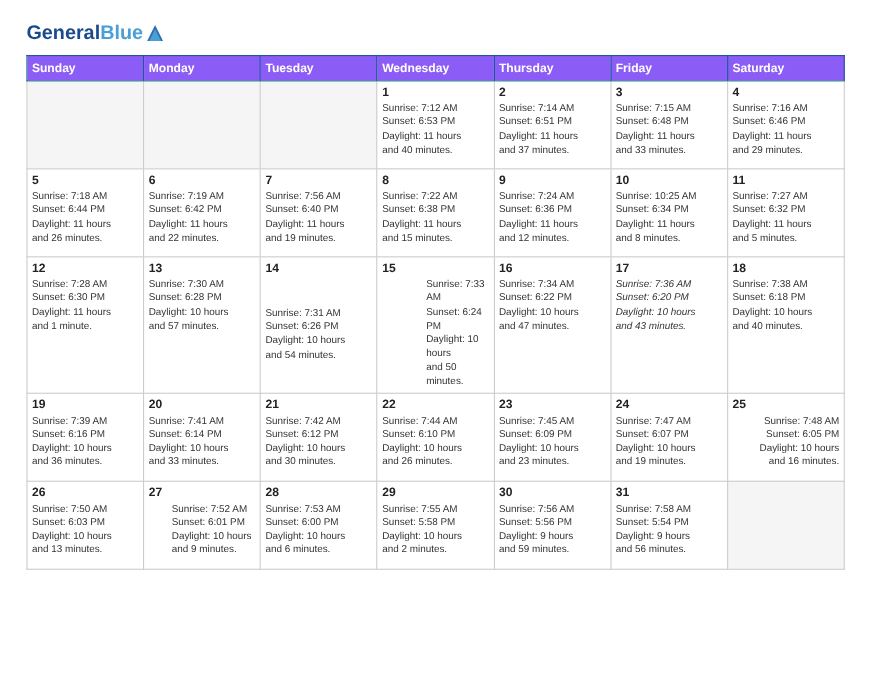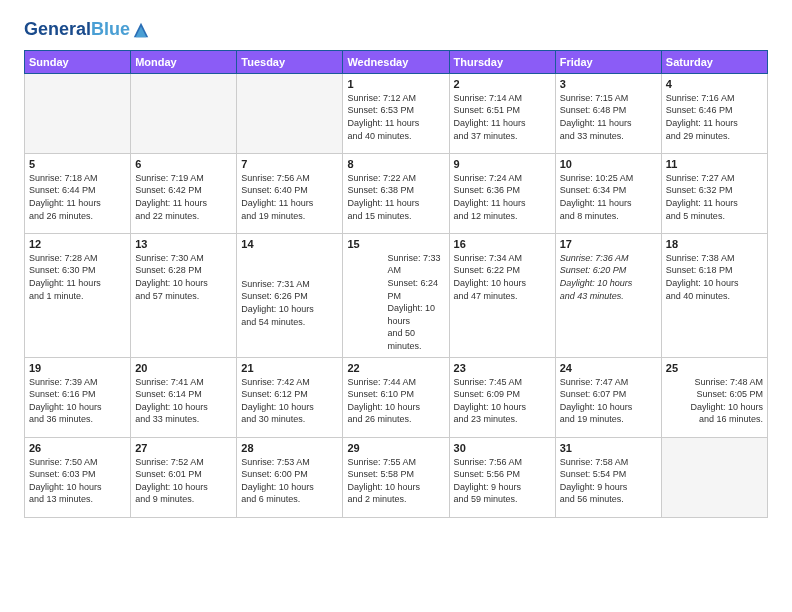--- a/index.html
+++ b/index.html
@@ -314,21 +314,21 @@
         <tr>
           <td>
             <div class="day-number">26</div>
             <div class="day-info" style="white-space: pre-line;">Sunrise: 7:50 AM
 Sunset: 6:03 PM
 Daylight: 10 hours
 and 13 minutes.</div>
           </td>
           <td>
             <div class="day-number">27</div>
-            <div class="day-info" style="white-space: pre-line;">Sunrise: 7:52 AM
+            <div class="day-info" style="white-space: pre-line; margin-left: 21px;">Sunrise: 7:52 AM
 Sunset: 6:01 PM
 Daylight: 10 hours
 and 9 minutes.</div>
           </td>
           <td>
             <div class="day-number">28</div>
             <div class="day-info" style="white-space: pre-line;">Sunrise: 7:53 AM
 Sunset: 6:00 PM
 Daylight: 10 hours
 and 6 minutes.</div>

